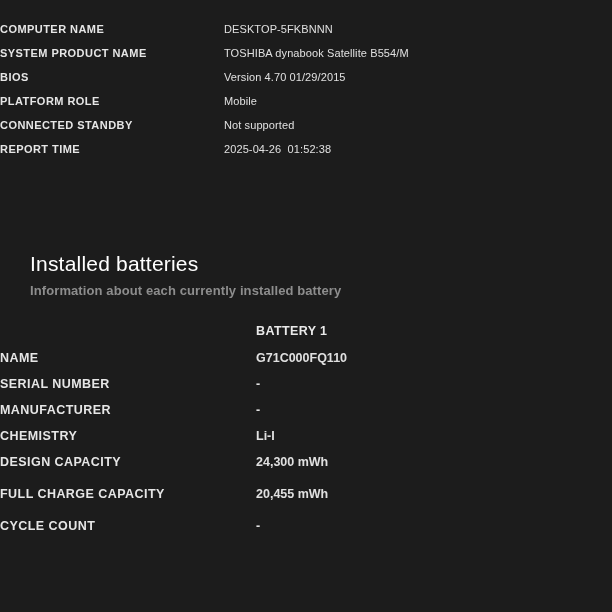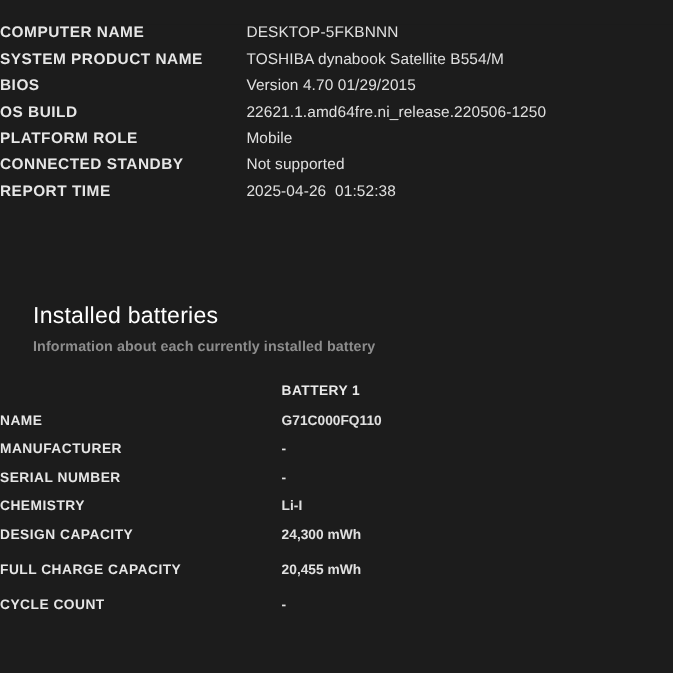--- a/index.html
+++ b/index.html
@@ -26,21 +26,21 @@
 
   
   .sysinfo {
     margin-top: 22px;
     padding-left: 32px;
     border-collapse: collapse;
   }
   .sysinfo td {
     vertical-align: top;
     padding: 0 0 9px 0;
-    font-size: 14px;
+    font-size: 11px;
     line-height: 15px;
   }
   .sysinfo td.label {
     font-weight: bold;
     letter-spacing: 0.45px;
     color: #e6e6e6;
     width: 224px;
     white-space: nowrap;
   }
   .sysinfo td.value {
@@ -122,24 +122,20 @@
       </tr>
       <tr>
         <td class="label">SYSTEM PRODUCT NAME</td>
         <td class="value">TOSHIBA dynabook Satellite B554/M</td>
       </tr>
       <tr>
         <td class="label">BIOS</td>
         <td class="value">Version 4.70 01/29/2015</td>
       </tr>
       <tr>
-        <td class="label">OS BUILD</td>
-        <td class="value">22621.1.amd64fre.ni_release.220506-1250</td>
-      </tr>
-      <tr>
         <td class="label">PLATFORM ROLE</td>
         <td class="value">Mobile</td>
       </tr>
       <tr>
         <td class="label">CONNECTED STANDBY</td>
         <td class="value">Not supported</td>
       </tr>
       <tr>
         <td class="label">REPORT TIME</td>
         <td class="value">2025-04-26  01:52:38</td>
@@ -158,25 +154,25 @@
         <th class="corner"></th>
         <th class="colhead">BATTERY 1</th>
       </tr>
     </thead>
     <tbody>
       <tr>
         <td class="label">NAME</td>
         <td class="value">G71C000FQ110</td>
       </tr>
       <tr>
-        <td class="label">MANUFACTURER</td>
+        <td class="label">SERIAL NUMBER</td>
         <td class="value">-</td>
       </tr>
       <tr>
-        <td class="label">SERIAL NUMBER</td>
+        <td class="label">MANUFACTURER</td>
         <td class="value">-</td>
       </tr>
       <tr>
         <td class="label">CHEMISTRY</td>
         <td class="value">Li-I</td>
       </tr>
       <tr>
         <td class="label">DESIGN CAPACITY</td>
         <td class="value">24,300 mWh</td>
       </tr>

